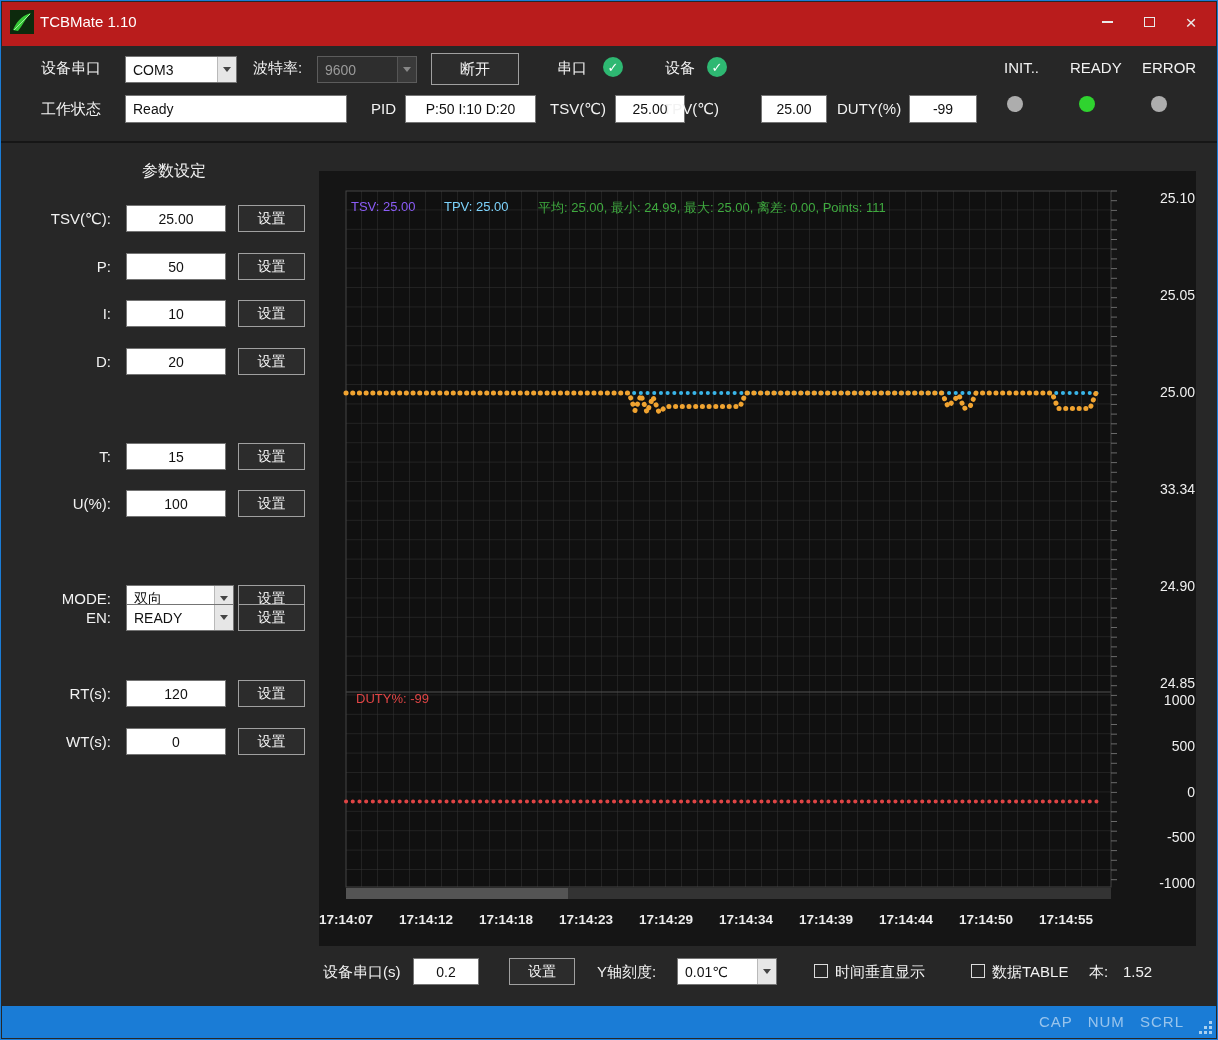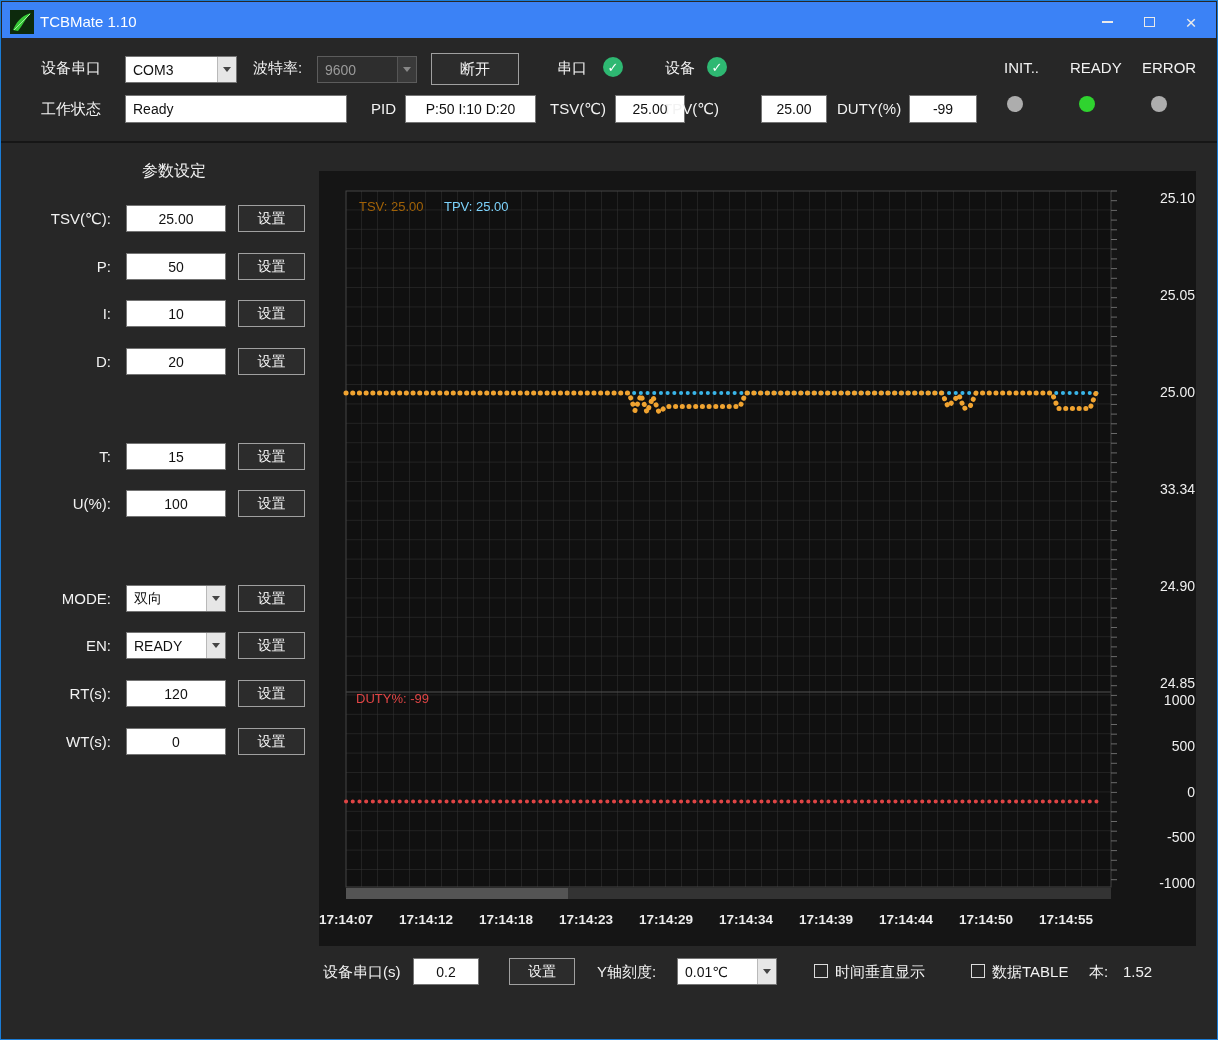--- a/index.html
+++ b/index.html
@@ -3,21 +3,21 @@
 <meta charset="utf-8">
 <style>
   * { margin:0; padding:0; box-sizing:border-box; }
   html,body { background:#000; }
   body { font-family:"Liberation Sans","DejaVu Sans",sans-serif; }
   .window {
     position:relative; width:1218px; height:1040px; overflow:hidden;
     background:#272727; border:1px solid #1a7cd6;
   }
   
-  .titlebar { position:absolute; left:1px; top:1px; right:1px; height:36px; background:#3b82f6; }
+  .titlebar { position:absolute; left:1px; top:1px; right:1px; height:44px; background:#b91c1c; }
   .app-icon { position:absolute; left:8px; top:8px; width:24px; height:24px; }
   .win-title { position:absolute; left:38px; top:0; line-height:40px; color:#ffffff; font-size:15px; }
   .win-controls { position:absolute; right:4px; top:0; height:40px; display:flex; align-items:center; }
   .win-btn { width:42px; height:34px; display:flex; align-items:center; justify-content:center; color:#eaeaea; cursor:default; }
   .glyph-min { width:11px; height:2px; background:#eaeaea; display:block; }
   .glyph-max { width:11px; height:10px; border:1.5px solid #eaeaea; display:block; }
   .glyph-close { font-size:19px; line-height:19px; color:#eaeaea; }
   
   .hdr-lbl { position:absolute; color:#f2f2f2; font-size:15px; height:30px; line-height:30px; white-space:nowrap; }
   .tbox { position:absolute; background:#ffffff; border:1px solid #747474; color:#111; font-size:14px;
@@ -36,21 +36,21 @@
          font-family:inherit; cursor:default; }
   .checkicon { position:absolute; width:20px; height:20px; border-radius:50%; background:#2eb872; color:#fff;
                font-size:13px; font-weight:bold; display:flex; align-items:center; justify-content:center; }
   .indicator { position:absolute; width:16px; height:16px; border-radius:50%; background:#adadad; }
   .hdr-divider { position:absolute; left:0; top:140px; width:100%; height:2px; background:#161616; }
   
   .panel-title { position:absolute; left:118px; top:160px; width:110px; text-align:center; color:#f2f2f2; font-size:16px; }
   .prow { position:absolute; left:0; width:318px; height:27px; }
   .plabel { position:absolute; right:208px; width:150px; text-align:right; color:#f2f2f2; font-size:15px; line-height:27px; white-space:nowrap; }
   .pinput { left:125px; top:0; width:100px; }
-  .pcombo { left:125px; top:0; width:100px; }
+  .pcombo { left:125px; top:0; width:108px; }
   .setbtn { position:absolute; left:237px; top:0; width:67px; height:27px; background:#2c2c2c;
             border:1px solid #a0a0a0; color:#f2f2f2; font-size:14px; font-family:inherit; }
   
   .chart { position:absolute; left:318px; top:170px; width:877px; height:775px; background:#151515; }
   .chart svg { position:absolute; left:0; top:0; }
   .legend { position:absolute; font-size:13px; white-space:nowrap; }
   .ytick { position:absolute; left:806px; width:70px; color:#efefef; font-size:14px; text-align:right; }
   .xtick { position:absolute; top:741px; width:84px; text-align:center; color:#ececec; font-size:13.5px; font-weight:bold; }
   .hscroll { position:absolute; left:27px; top:717px; width:765px; height:11px; background:#333333; }
   .hthumb { position:absolute; left:0; top:0; width:222px; height:11px; background:#545454; }
@@ -156,21 +156,21 @@
         <button class="setbtn">设置</button>
       </div>
       <div class="prow" style="top: 584px;">
         <span class="plabel">MODE:</span>
         <div class="combo pcombo">
           <span class="combo-text">双向</span>
           <span class="combo-arrow"></span>
         </div>
         <button class="setbtn">设置</button>
       </div>
-      <div class="prow" style="top: 631px; padding-left: 36px;">
+      <div class="prow" style="top: 603px; padding-left: 36px;">
         <span class="plabel">EN:</span>
         <div class="combo pcombo">
           <span class="combo-text">READY</span>
           <span class="combo-arrow"></span>
         </div>
         <button class="setbtn">设置</button>
       </div>
       <div class="prow" style="top: 679px;">
         <span class="plabel">RT(s):</span>
         <input class="tbox pinput" value="120" style="left: 125px; width: 100px;">
@@ -267,22 +267,23 @@
           <line x1="792" x2="798" y1="689.3" y2="689.3" stroke="#6a6a6a" stroke-width="1"></line>
           <line x1="792" x2="798" y1="699.0" y2="699.0" stroke="#6a6a6a" stroke-width="1"></line>
           <line x1="792" x2="798" y1="708.7" y2="708.7" stroke="#6a6a6a" stroke-width="1"></line>
         </g>
       <g id="series-group">
           <path d="M27,222.0 L782,222.0" stroke="#3ab5e8" stroke-width="4" fill="none" stroke-linecap="round" stroke-linejoin="round" stroke-dasharray="0.1 6.6"></path>
           <path d="M27,222.0 L310,222.0 L316,239.5 L322,223.9 L328,241.4 L334,225.9 L340,241.4 L347,235.6 L421,235.6 L427,222.0 L623,222.0 L629,235.6 L640,223.9 L645,237.5 L651,235.6 L657,222.0 L733,222.0 L739,237.5 L771,237.5 L777,222.0 L782,222.0" stroke="#f0a330" stroke-width="5" fill="none" stroke-linecap="round" stroke-linejoin="round" stroke-dasharray="0.1 6.6"></path>
           <path d="M27,630.6 L782,630.6" stroke="#df4545" stroke-width="4" fill="none" stroke-linecap="round" stroke-linejoin="round" stroke-dasharray="0.1 6.6"></path>
         </g>
     </svg>
-    <div class="legend" style="left: 40px; top: 28px; color: #a16207;">TSV: 25.00</div>
+    <div class="legend" style="left: 32px; top: 28px; color: #8b5cf6;">TSV: 25.00</div>
     <div class="legend" style="left: 125px; top: 28px; color: #7dd3fc;">TPV: 25.00</div>
+    <div class="legend" style="left: 219px; top: 28px; color: rgb(63, 170, 63);">平均: 25.00, 最小: 24.99, 最大: 25.00, 离差: 0.00, Points: 111</div>
     <div class="legend" style="left: 37px; top: 520px; color: rgb(223, 69, 69);">DUTY%: -99</div>
     <div id="y-labels">
         <div class="ytick" style="top: 19px;">25.10</div>
         <div class="ytick" style="top: 116px;">25.05</div>
         <div class="ytick" style="top: 213px;">25.00</div>
         <div class="ytick" style="top: 310px;">33.34</div>
         <div class="ytick" style="top: 407px;">24.90</div>
         <div class="ytick" style="top: 504px;">24.85</div>
         <div class="ytick" style="top: 521px;">1000</div>
         <div class="ytick" style="top: 566.75px;">500</div>
@@ -315,14 +316,22 @@
     <span class="combo-text">0.01℃</span>
     <span class="combo-arrow"></span>
   </div>
   <span class="checkbox" style="left:813px;"></span>
   <span class="hdr-lbl" style="left:834px; top:956px;">时间垂直显示</span>
   <span class="checkbox" style="left:970px;"></span>
   <span class="hdr-lbl" style="left:991px; top:956px;">数据TABLE</span>
   <span class="hdr-lbl" style="left:1088px; top:956px;">本:</span>
   <span class="hdr-lbl" style="left:1122px; top:956px;">1.52</span>
 
+  <div class="statusbar">
+    <div class="statuskeys">
+      <span>CAP</span>
+      <span>NUM</span>
+      <span>SCRL</span>
+    </div>
+    <div class="grip"></div>
+  </div>
 
 </div>
 
 </body></html>

